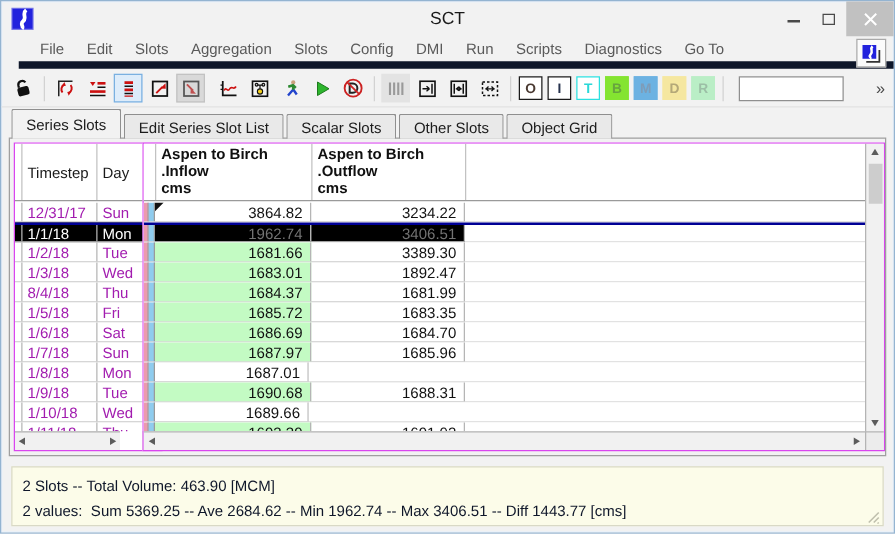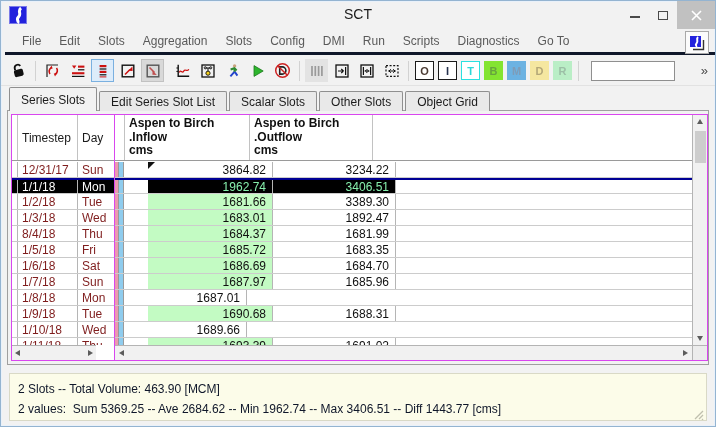--- a/index.html
+++ b/index.html
@@ -12,22 +12,22 @@
   .app-icon{ position:absolute; left:8px; top:5px; width:18px; height:18px; }
   .title{ position:absolute; left:50%; top:5px; transform:translateX(-50%);
           font-size:14px; color:#1a1a1a; }
   .win-controls{ position:absolute; right:0; top:0; height:28px; display:flex; }
   .wc{ width:28px; height:28px; display:flex; align-items:center; justify-content:center; cursor:default; }
   .wc.close{ width:38px; background:#c1c1c1; }
   .glyph-min{ width:10px; height:0; border-bottom:2px solid #4a4a4a; margin-top:4px; }
   .glyph-max{ width:10px; height:9px; border:1.4px solid #4a4a4a; background:transparent; }
 
   
-  .menubar{ position:absolute; top:28px; left:4px; right:0; height:26px; display:flex;
-            align-items:center; padding-left:8px; border-bottom:3px solid #0f172a; }
+  .menubar{ position:absolute; top:28px; left:14px; right:0; height:26px; display:flex;
+            align-items:center; padding-left:8px; border-bottom:6px solid #0f172a; }
   .menu-items{ display:flex; align-items:center; }
   .menu-item{ padding:0 9px; font-size:12px; color:#5a5a5a; }
   .menu-logo-btn{ position:absolute; right:6px; top:2px; width:24px; height:23px;
             border:1px solid #a9a9a9; background:#fbfbfb; display:flex; align-items:center;
             justify-content:center; padding:0; }
 
   
   .toolbar{ position:absolute; top:55px; left:0; right:0; height:30px; display:flex;
             align-items:center; padding-left:5px; border-bottom:1px solid #e2e2e2; }
   .tbtn{ width:23px; height:23px; display:flex; align-items:center; justify-content:center;
@@ -58,21 +58,21 @@
 
   
   .lp-header{ position:absolute; top:0; left:0; right:0; height:46px; display:flex;
               background:#fff; border-bottom:1px solid #9a9a9a; }
   .h-hdr{ width:6px; border-right:1px solid #c2c2c2; }
   .lh{ display:flex; align-items:center; padding-left:4px; font-size:12px; color:#1a1a1a; }
   .lh-ts{ width:60px; border-right:1px solid #c2c2c2; }
   .lh-day{ flex:1; }
   .lp-rows{ position:absolute; top:47px; left:0; right:0; bottom:15px; overflow:hidden; background:#fff; }
   .l-row{ display:flex; height:16px; border-bottom:1px solid #c9c9c9; background:#fff;
-          font-size:12px; color:#7f1d1d; }
+          font-size:12px; color:#a21caf; }
   .c-hdr{ width:6px; border-right:1px solid #b5b5b5; }
   .c-ts{ width:60px; display:flex; align-items:center; padding-left:4px; border-right:1px solid #b5b5b5; }
   .c-day{ flex:1; display:flex; align-items:center; padding-left:4px; }
   .l-row.selected{ background:#000; color:#fff; border-top:2px solid #000095; }
   .lp-scroll{ position:absolute; bottom:0; left:0; width:84px; height:15px; background:#f1f1f1;
               border-top:1px solid #b0b0b0; display:flex; align-items:center;
               justify-content:space-between; padding:0 3px; }
   .lp-corner{ position:absolute; bottom:0; right:0; width:15px; height:15px; background:#ececec;
               border-left:1px solid #b0b0b0; border-top:1px solid #b0b0b0; }
 
@@ -83,27 +83,27 @@
   .sh{ padding:2px 0 0 4px; }
   .sh-0{ width:125px; border-right:1px solid #c2c2c2; }
   .sh-1{ width:123px; border-right:1px solid #c2c2c2; }
   .shl{ display:block; font-weight:bold; font-size:12px; line-height:13.5px; color:#101010; }
   .rp-rows{ position:absolute; top:47px; left:0; right:15px; bottom:15px; overflow:hidden; background:#fff; }
   .r-row{ display:flex; height:16px; border-bottom:1px solid #cccccc; background:#fff;
           font-size:12px; color:#111; }
   .strip-p{ width:4px; background:#eb9bae; border-right:1px solid #9a9a9a; }
   .strip-b{ width:5px; background:#8fccee; border-right:1px solid #9a9a9a; }
   .c-in{ width:125px; display:flex; align-items:center; justify-content:flex-end;
-         padding-right:6px; border-right:1px solid #b5b5b5; position:relative;margin-left:24px; }
+         padding-right:6px; border-right:1px solid #b5b5b5; position:relative; }
   .c-out{ width:123px; display:flex; align-items:center; justify-content:flex-end;
           padding-right:6px; border-right:1px solid #b5b5b5; }
   .c-fill{ flex:1; background:#fff; border-bottom:0; }
   .c-in.green{ background:#c3fbc3; }
   .r-row.selected{ border-top:2px solid #000095; }
-  .r-row.selected .c-in, .r-row.selected .c-out{ background:#000; color:#86efac; }
+  .r-row.selected .c-in, .r-row.selected .c-out{ background:#000; color:#737373; }
   .note-flag{ position:absolute; left:0; top:0; width:0; height:0;
               border-top:7px solid #111; border-right:7px solid transparent; }
   .rp-vscroll{ position:absolute; top:0; right:0; width:15px; bottom:15px; background:#f1f1f1;
                border-left:1px solid #b4b4b4; display:flex; flex-direction:column;
                align-items:center; justify-content:space-between; padding:4px 0; }
   .v-thumb{ position:absolute; top:16px; left:2px; width:11px; height:32px; background:#cdcdcd; }
   .rp-hscroll{ position:absolute; bottom:0; left:0; right:15px; height:15px; background:#f1f1f1;
                border-top:1px solid #b4b4b4; display:flex; align-items:center;
                justify-content:space-between; padding:0 4px; }
   .rp-corner{ position:absolute; bottom:0; right:0; width:15px; height:15px; background:#ececec;

